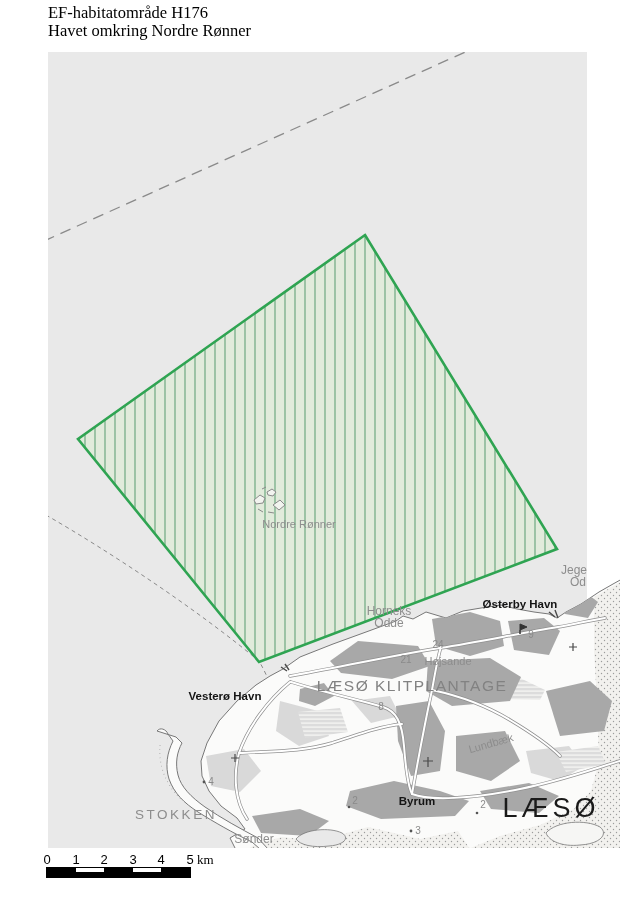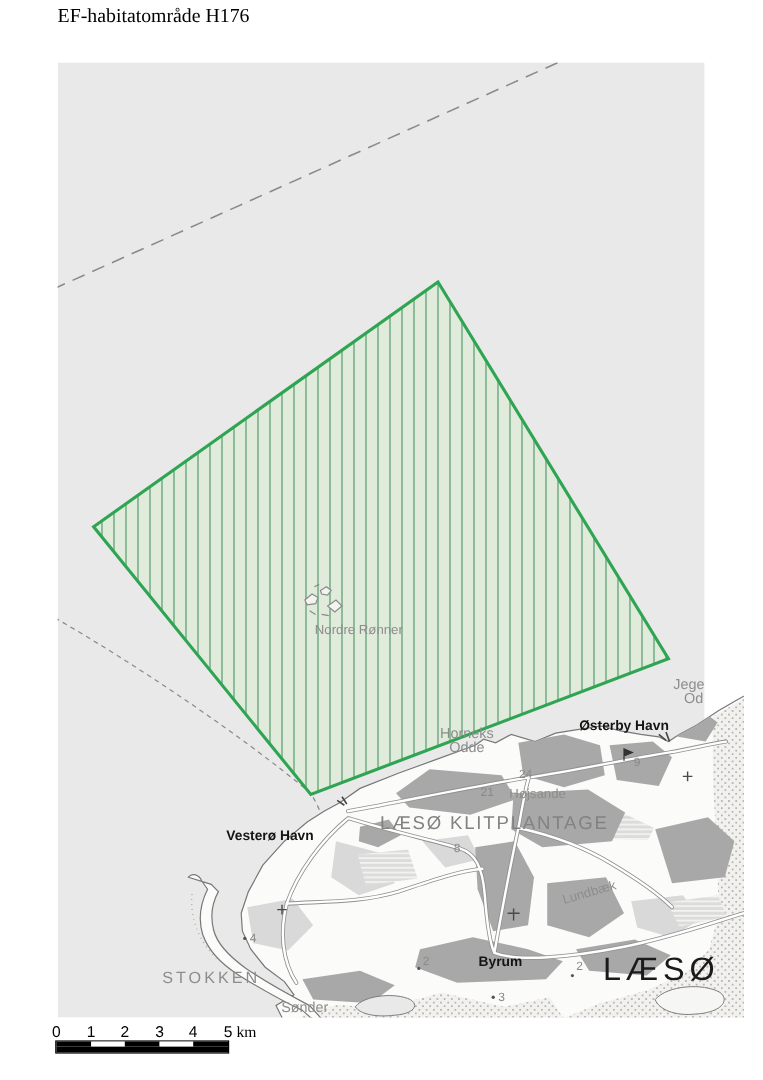--- a/index.html
+++ b/index.html
@@ -46,20 +46,21 @@
   .sbar .row1 .w{background:#fff;}
   .sbar .row2{height:5px;background:#000;}
 </style>
 </head>
 <body>
 
 <div id="page">
 
   <div class="title">
     <div>EF-habitatområde H176</div>
+    <div>Havet omkring Nordre Rønner</div>
   </div>
 
   <svg id="mapsvg" width="572" height="796" viewBox="48 52 572 796" xmlns="http://www.w3.org/2000/svg">
     <defs>
       <pattern id="hatch" width="10" height="10" patternUnits="userSpaceOnUse">
         <rect width="10" height="10" style="fill:var(--c-habitat_fill)"></rect>
         <line x1="5" y1="0" x2="5" y2="10" style="stroke:var(--c-habitat_hatch);stroke-width:1.3"></line>
       </pattern>
       <pattern id="dots" width="6" height="6" patternUnits="userSpaceOnUse">
         <rect width="6" height="6" style="fill:var(--c-stipple_bg)"></rect>

